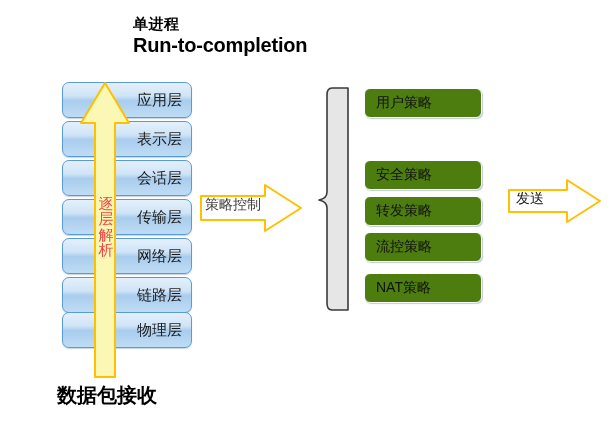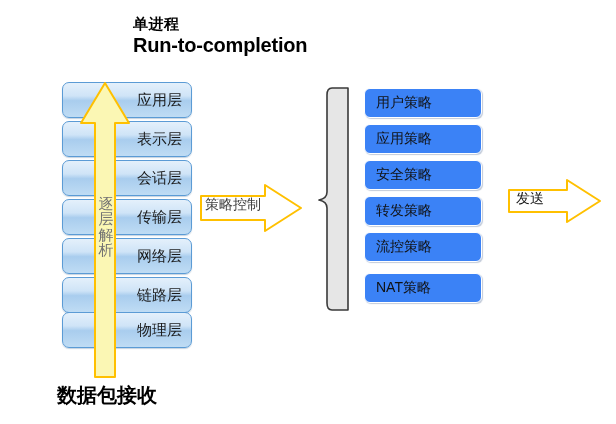--- a/index.html
+++ b/index.html
@@ -74,21 +74,21 @@
     height: 298px;
   }
   #up-arrow svg { display: block; }
   #up-arrow-label {
     position: absolute;
     left: 96px;
     top: 196px;
     width: 20px;
     font-size: 15px;
     line-height: 1.02;
-    color: #737373;
+    color: #ef4444;
     text-align: center;
     word-break: break-all;
   }
 
   
   #packet-receive-label {
     position: absolute;
     left: 57px;
     top: 382px;
     font-size: 20px;
@@ -127,21 +127,21 @@
 
   
   .policy-box {
     position: absolute;
     left: 364px;
     width: 118px;
     height: 30px;
     box-sizing: border-box;
     border: 1px solid #ffffff;
     border-radius: 6px;
-    background: #3b82f6;
+    background: #4d7c0f;
     box-shadow: 1px 1px 1px rgba(120,140,170,0.45);
   }
   .policy-label {
     position: absolute;
     left: 11px;
     top: 50%;
     transform: translateY(-50%);
     font-size: 14px;
     color: #111111;
     white-space: nowrap;
@@ -215,23 +215,20 @@
 
   <div id="policy-bracket">
     <svg width="32" height="226" viewBox="0 0 32 226">
       <path d="M30,2 L14,2 C10,2 9,5 9,9 L9,106 C9,111 6,113 1,114 C6,115 9,117 9,122 L9,217 C9,221 10,224 14,224 L30,224 L30,2 Z" fill="#E6E6E6" stroke="#3A3A3A" stroke-width="1.6" stroke-linejoin="round"></path>
     </svg>
   </div>
 
   <div class="policy-box" style="top:88px">
     <span class="policy-label">用户策略</span>
   </div>
-  <div class="policy-box" style="top:124px">
-    <span class="policy-label">应用策略</span>
-  </div>
   <div class="policy-box" style="top:160px">
     <span class="policy-label">安全策略</span>
   </div>
   <div class="policy-box" style="top:196px">
     <span class="policy-label">转发策略</span>
   </div>
   <div class="policy-box" style="top:232px">
     <span class="policy-label">流控策略</span>
   </div>
   <div class="policy-box" style="top:273px">

